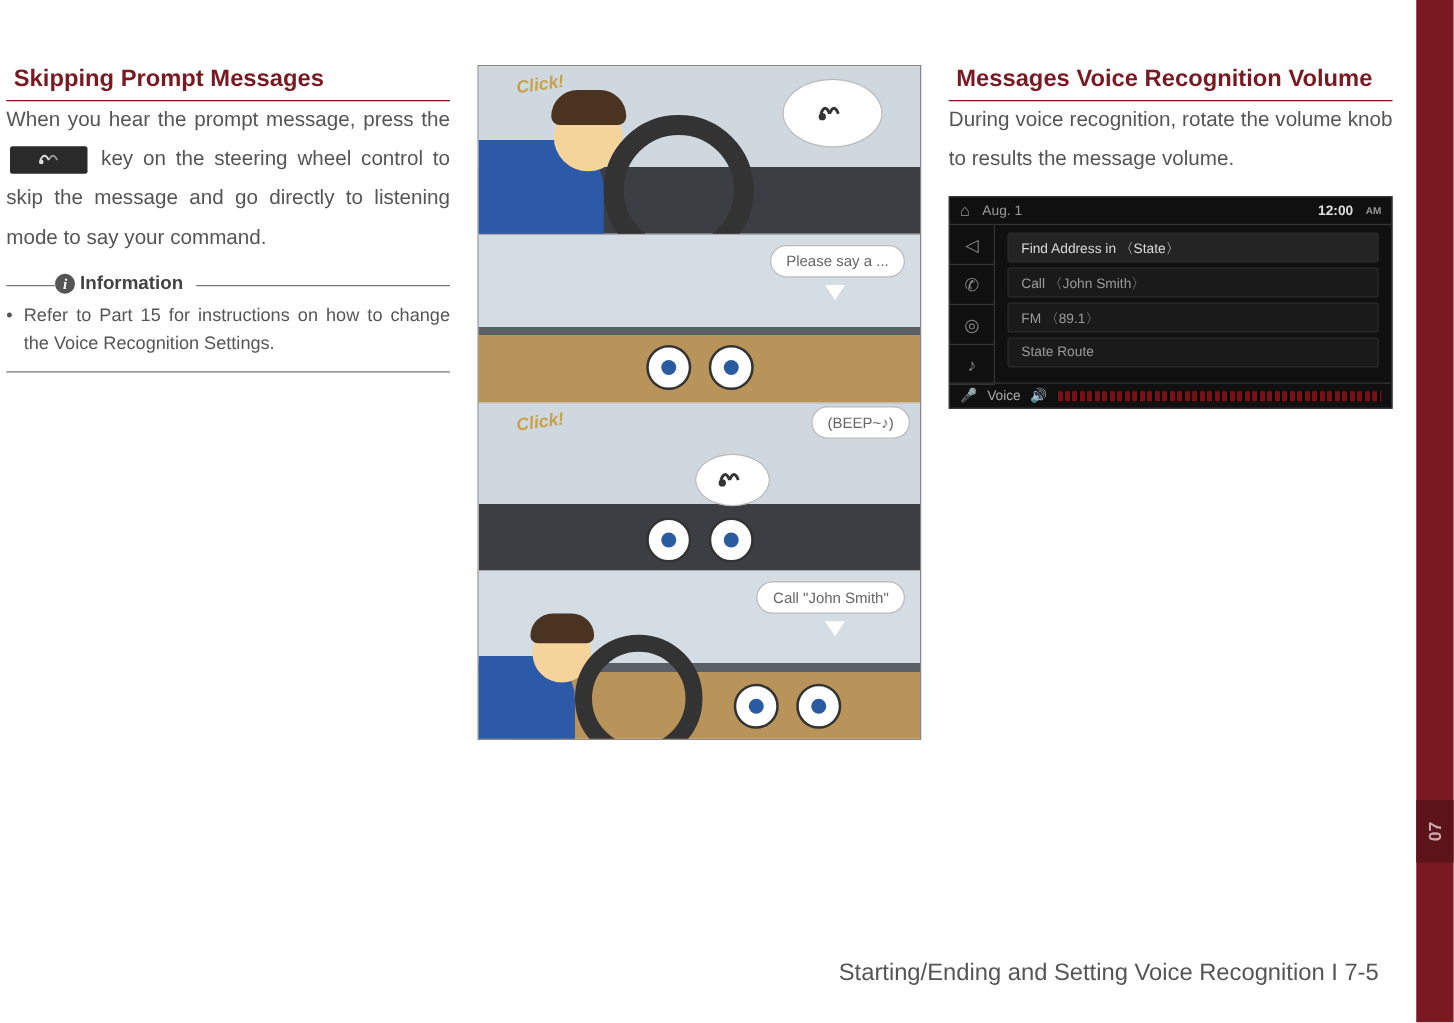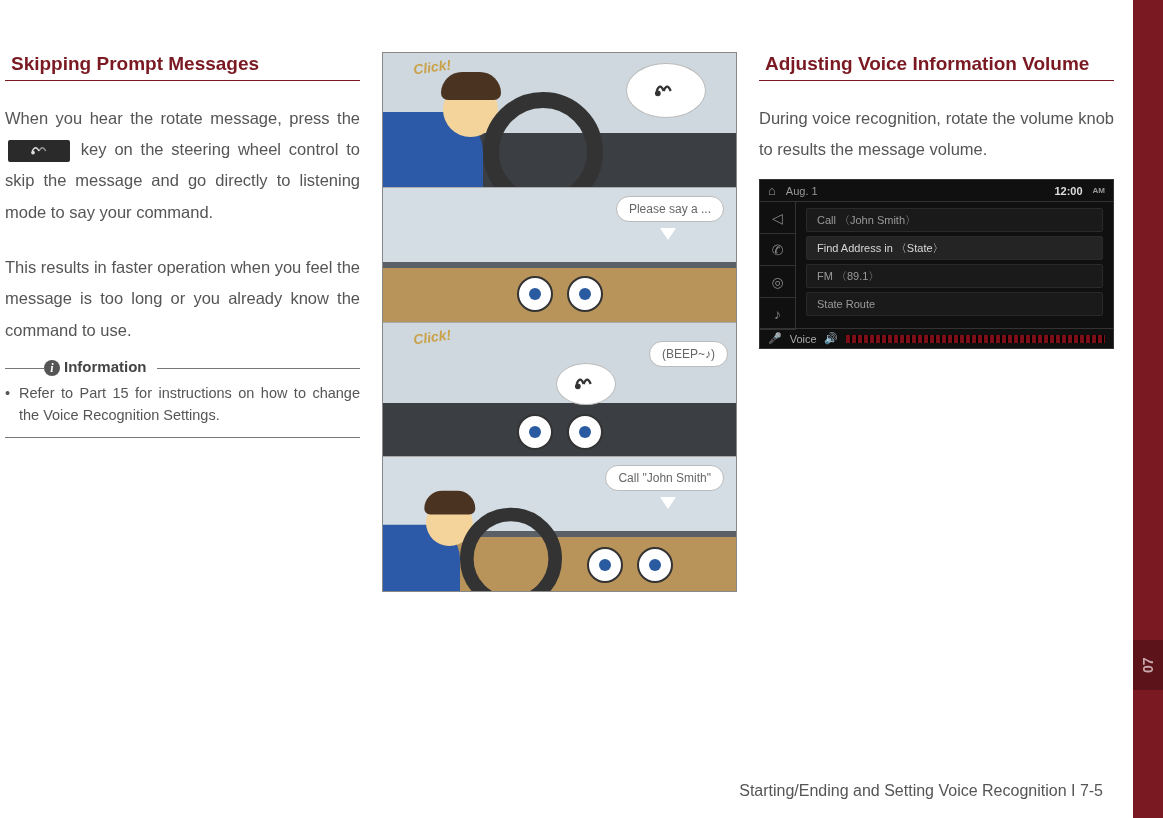--- a/index.html
+++ b/index.html
@@ -2,21 +2,21 @@
 <html><head>
 <meta charset="utf-8">
 <style>
   * { box-sizing: border-box; margin: 0; padding: 0; }
   html, body { width: 1163px; height: 818px; font-family: Arial, Helvetica, sans-serif; background: #fff; color: #4a4a4a; }
   .page { position: relative; width: 1163px; height: 818px; }
   .side-tab { position: absolute; right: 0; top: 0; width: 30px; height: 100%; background: #7a1921; }
   .side-tab-num { position: absolute; right: 0; top: 640px; width: 30px; height: 50px; background: #5d131a; color: #c9a9ad; font-size: 14px; font-weight: bold; writing-mode: vertical-rl; text-align: center; line-height: 30px; transform: rotate(180deg); }
   .columns { position: absolute; top: 52px; left: 5px; width: 1110px; display: flex; gap: 22px; }
   .col { width: 355px; }
-  .sec-heading { font-size: 19px; font-weight: bold; color: #7a1921; border-bottom: 1px solid #7a1921; padding: 0 0 4px 6px; margin-bottom: 22px; line-height: 1.25; }
+  .sec-heading { font-size: 19px; font-weight: bold; color: #7a1921; border-bottom: 1px solid #7a1921; padding: 0 0 4px 6px; margin-bottom: 0; line-height: 1.25; }
   .body-text { font-size: 16.5px; line-height: 1.9; color: #555; text-align: justify; }
   .key-icon { display: inline-block; vertical-align: middle; width: 62px; height: 22px; background: #2a2a2a; border-radius: 2px; position: relative; margin: 0 3px; }
   .key-icon svg { position: absolute; left: 50%; top: 50%; transform: translate(-50%,-50%); }
   .info-rule { border-top: 1px solid #777; margin: 22px 0 8px 0; position: relative; }
   .info-label { position: absolute; top: -11px; left: 0; background: #fff; padding-right: 10px; font-size: 15px; font-weight: bold; color: #444; margin-left: 39px; }
   .info-i { display:inline-block; width:16px; height:16px; border-radius:50%; background:#555; color:#fff; font-style: italic; font-family: Georgia, serif; font-size:12px; text-align:center; line-height:16px; margin-right:4px; font-weight:bold; }
   .info-bullet { font-size: 14.5px; color:#555; line-height:1.5; padding-left: 14px; position: relative; margin-top: 14px; text-align: justify; }
   .info-bullet::before { content:"•"; position:absolute; left:0; top:0; }
   .info-end-rule { border-top:1px solid #777; margin-top:10px; }
 
@@ -46,46 +46,45 @@
   .screen-top .home { font-size:13px; }
   .screen-body { display:flex; height:128px; }
   .screen-side { width:36px; display:flex; flex-direction:column; }
   .screen-side .sbtn { flex:1; border-right:1px solid #333; border-bottom:1px solid #333; display:flex; align-items:center; justify-content:center; color:#888; font-size:14px; }
   .screen-list { flex:1; padding:6px 10px; display:flex; flex-direction:column; gap:4px; }
   .screen-list .row { height:24px; background:#1a1a1a; border:1px solid #2a2a2a; border-radius:2px; display:flex; align-items:center; padding:0 10px; color:#9a9a9a; font-size:11px; }
   .screen-list .row.hl { background:#242424; color:#d8d8d8; }
   .screen-bot { position:absolute; bottom:0; left:0; right:0; height:20px; border-top:1px solid #333; display:flex; align-items:center; padding:0 8px; gap:8px; }
   .vol-bar { flex:1; height:8px; background: repeating-linear-gradient(90deg, #7a1015 0 4px, #000 4px 6px); }
 
-  .footer { position:absolute; bottom:18px; right:60px; font-size:16px; color:#555; }
+  .footer { position:absolute; bottom:28px; right:60px; font-size:19px; color:#555; }
 </style>
 </head>
 <body>
 
 <div class="page">
   <div class="side-tab">
     <div class="side-tab-num">07</div>
   </div>
 
   <div class="columns">
 
     <div class="col">
       <div class="sec-heading">Skipping Prompt Messages</div>
       <p class="body-text">
-        <span>When you hear the rotate message, press the </span>
+        <span>When you hear the prompt message, press the </span>
         <span class="key-icon">
           <svg viewBox="0 0 24 24" width="18" height="18" fill="none" stroke="#ddd" stroke-width="2">
             <path d="M3 12c3-6 6-6 9 0"></path>
             <path d="M12 12c3-6 6-6 9 0" opacity="0.6"></path>
             <circle cx="4" cy="14" r="1.5" fill="#ddd"></circle>
           </svg>
         </span>
         <span> key on the steering wheel control to skip the message and go directly to listening mode to say your command.</span>
       </p>
-      <p class="body-text" style="margin-top:24px;">This results in faster operation when you feel the message is too long or you already know the command to use.</p>
 
       <div class="info-rule">
         <span class="info-label">
           <span class="info-i">i</span><span>Information</span>
         </span>
       </div>
       <div class="info-bullet">Refer to Part 15 for instructions on how to change the Voice Recognition Settings.</div>
       <div class="info-end-rule"></div>
     </div>
 
@@ -119,21 +118,21 @@
               </div>
             <div class="eye">
                 <div class="pupil"></div>
               </div>
           </div>
         </div>
 
         <div class="panel">
           <div class="dash-bg"></div>
           <div class="click-fx">Click!</div>
-          <div class="speech" style="top:18px; right:8px;">(BEEP~♪)</div>
+          <div class="speech" style="top:2px; right:8px;">(BEEP~♪)</div>
           <div class="mic-bubble" style="top:40px; right:120px; width:60px; height:42px;">
             <svg viewBox="0 0 24 24" width="20" height="20" fill="none" stroke="#333" stroke-width="2">
               <path d="M4 12c2-5 4-5 6 0"></path>
                 <path d="M10 12c2-5 4-5 6 0"></path>
                 <circle cx="5" cy="14" r="1.5" fill="#333"></circle>
             </svg>
           </div>
           <div class="eyes" style="bottom:6px;">
             <div class="eye">
                 <div class="pupil"></div>
@@ -160,40 +159,40 @@
             <div class="eye">
                 <div class="pupil"></div>
               </div>
           </div>
         </div>
 
       </div>
     </div>
 
     <div class="col">
-      <div class="sec-heading">Adjusting Voice Information Volume</div>
+      <div class="sec-heading">Messages Voice Recognition Volume</div>
       <p class="body-text">During voice recognition, rotate the volume knob to results the message volume.</p>
 
       <div class="screen" style="margin-top:14px;">
         <div class="screen-top">
           <span class="home">⌂</span>
           <span>Aug. 1</span>
           <span style="margin-left:auto; font-weight:bold; color:#ddd;">12:00</span>
           <span style="font-size:8px;font-weight:bold;">AM</span>
         </div>
         <div class="screen-body">
           <div class="screen-side">
             <div class="sbtn">◁</div>
             <div class="sbtn">✆</div>
             <div class="sbtn">◎</div>
             <div class="sbtn">♪</div>
           </div>
           <div class="screen-list">
+            <div class="row hl">Find Address in 〈State〉</div>
             <div class="row">Call 〈John Smith〉</div>
-            <div class="row hl">Find Address in 〈State〉</div>
             <div class="row">FM 〈89.1〉</div>
             <div class="row">State Route</div>
           </div>
         </div>
         <div class="screen-bot">
           <span>🎤</span>
           <span>Voice</span>
           <span>🔊</span>
           <div class="vol-bar"></div>
         </div>

